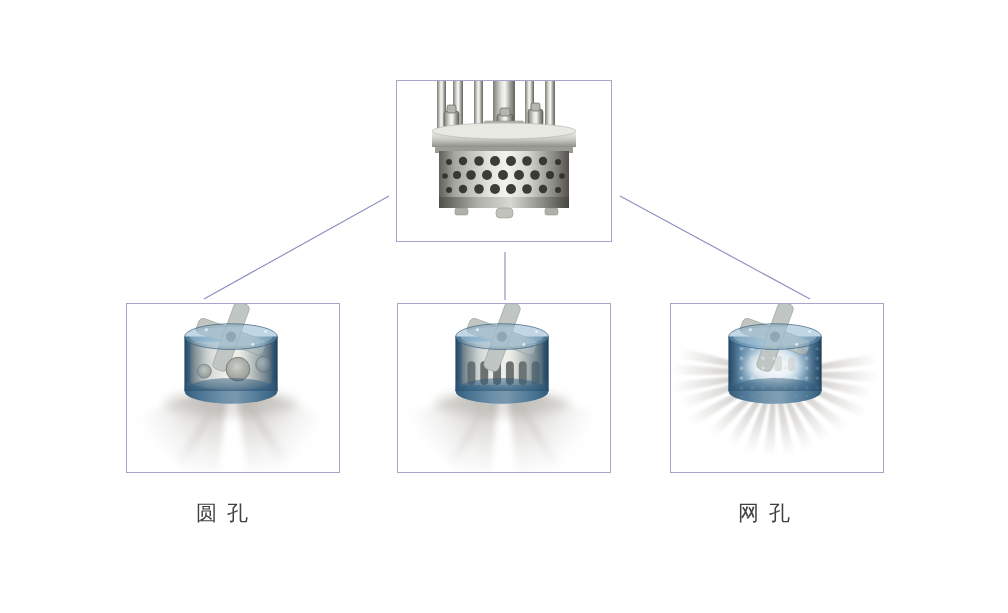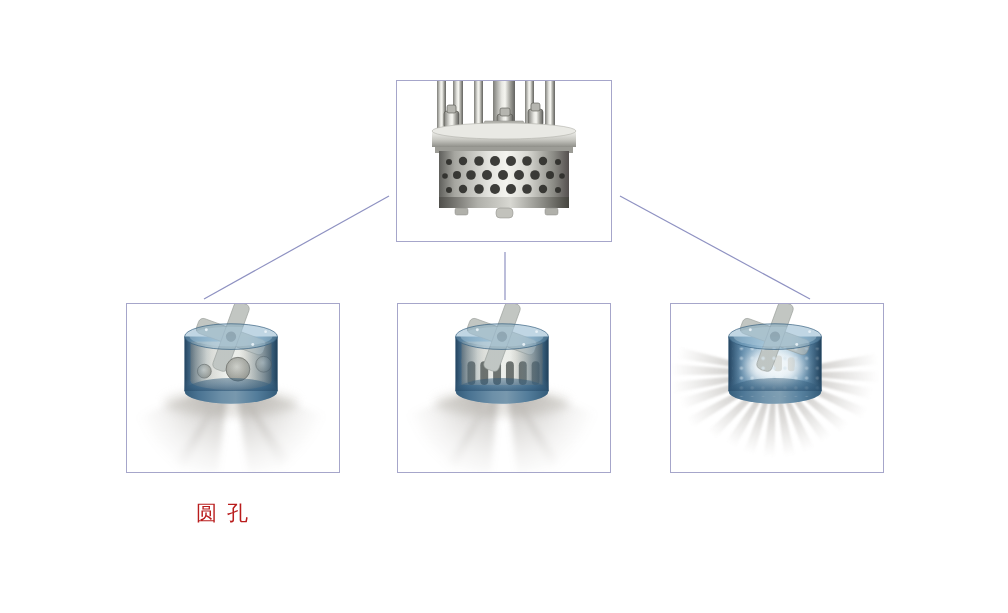--- a/index.html
+++ b/index.html
@@ -27,21 +27,21 @@
     position: absolute; left: 0; top: 0; width: 1008px; height: 613px;
     pointer-events: none;
   }
   .variant-label {
     position: absolute;
     top: 499px;
     width: 214px;
     text-align: center;
     font-size: 21px;
     letter-spacing: 2px;
-    color: #b91c1c;
+    color: #404040;
     font-weight: 400;
   }
   #label-round { left: 116px; }
   #label-long  { left: 393px; }
   #label-mesh  { left: 658px; }
 </style>
 </head>
 <body>
 
 <div id="canvas">
@@ -401,14 +401,15 @@
         <ellipse cx="105" cy="33" rx="42" ry="10" fill="#bed8e6" opacity="0.35"></ellipse>
         <ellipse cx="105" cy="33" rx="47" ry="13" fill="none" stroke="#35607f" stroke-width="1" opacity="0.7"></ellipse>
         <circle cx="80" cy="26" r="1.5" fill="#eaf3f8" opacity="0.9"></circle>
         <circle cx="127" cy="41" r="1.5" fill="#eaf3f8" opacity="0.9"></circle>
         <circle cx="140" cy="28" r="1.4" fill="#eaf3f8" opacity="0.9"></circle>
       </g>
     </svg>
   </div>
 
   <div id="label-round" class="variant-label">圆 孔</div>
+  <div id="label-mesh" class="variant-label">网 孔</div>
 
 </div>
 
 </body></html>

